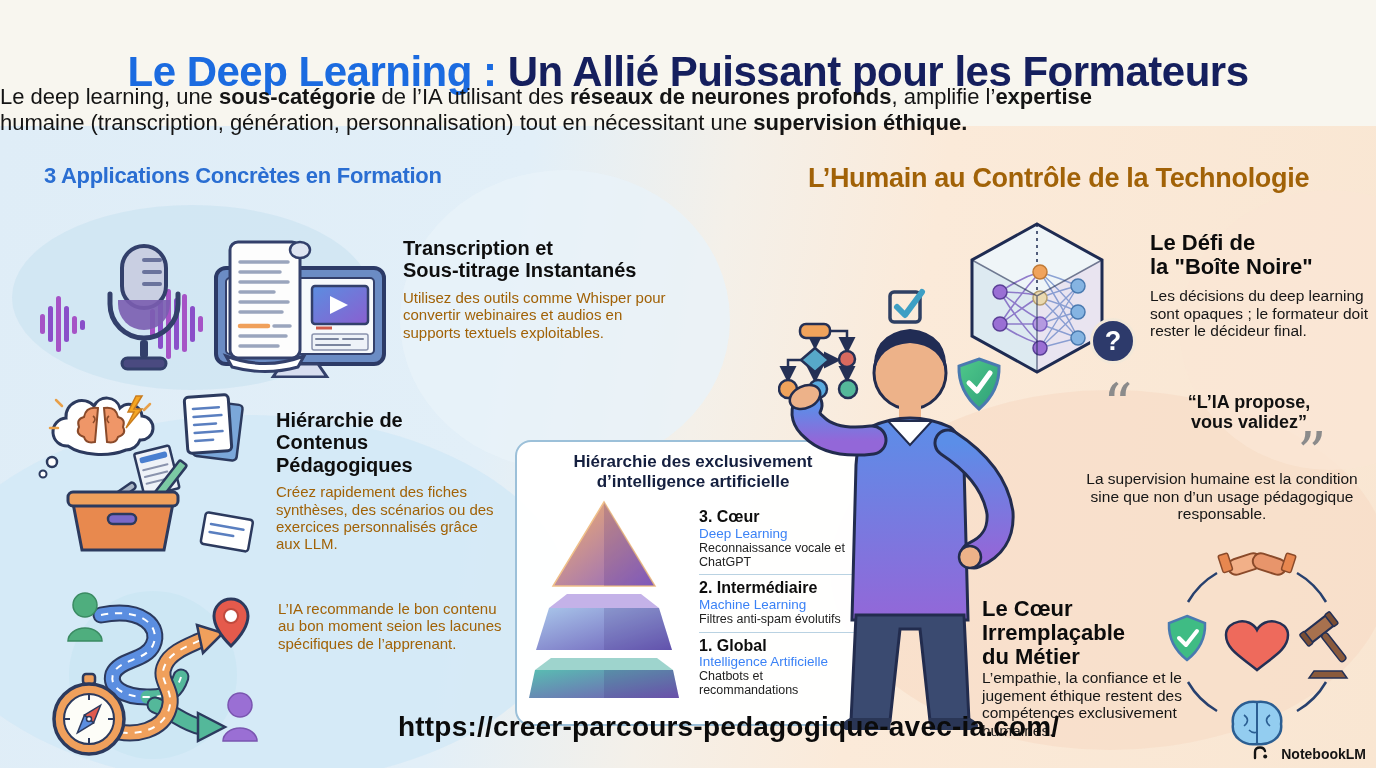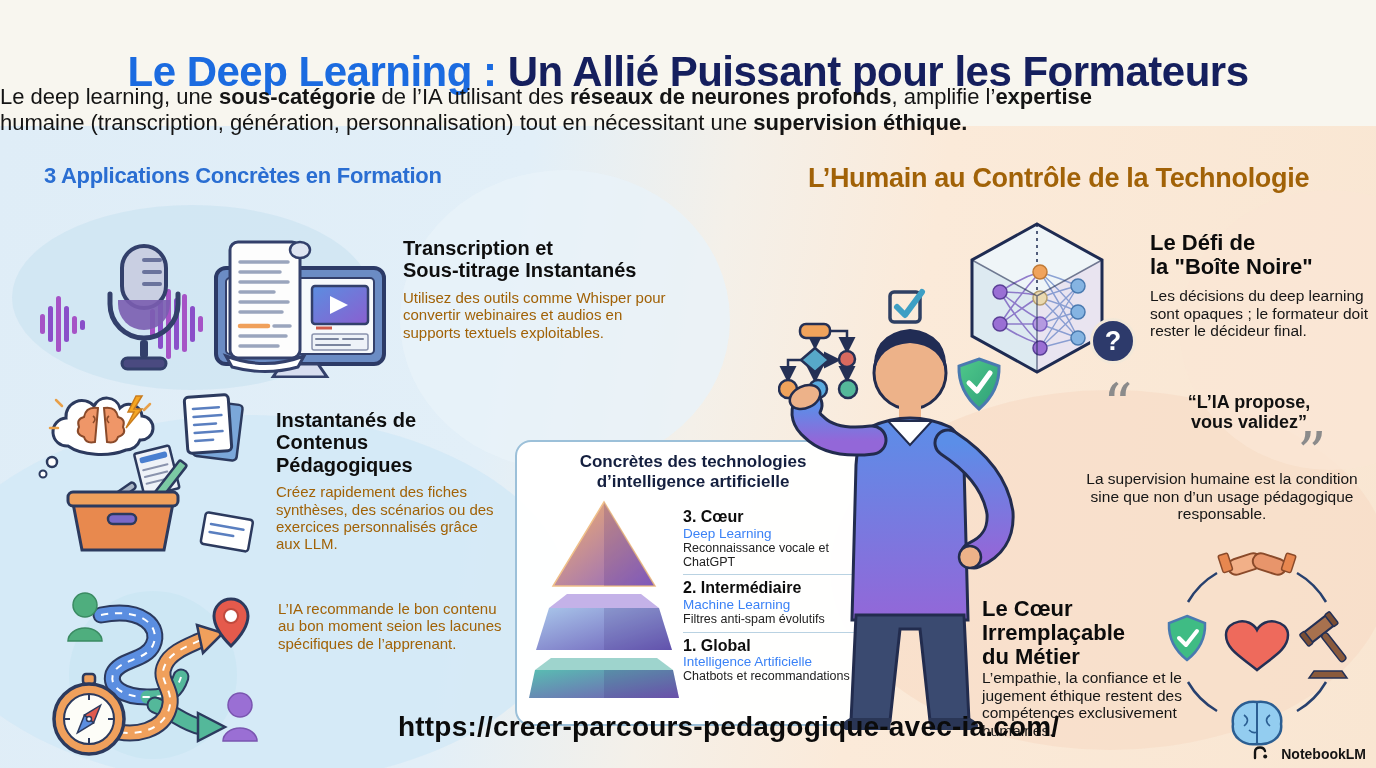--- a/index.html
+++ b/index.html
@@ -38,21 +38,21 @@
   #app2t{left:276px;top:409px;width:228px}
   #app3t{left:278px;top:593px;width:224px}
   #icon-app1{left:38px;top:224px;z-index:2}
   #icon-app2{left:38px;top:390px;z-index:2}
   #icon-app3{left:35px;top:577px;z-index:2}
 
   
   .card{left:515px;top:440px;width:356px;height:286px;background:rgba(255,255,255,.97);
     border:2.5px solid #9cc0d9;border-radius:16px;box-sizing:border-box;padding:10px 12px 8px;z-index:5}
   .card h2{margin:0;text-align:center;font-size:17px;font-weight:800;line-height:1.18;color:#141f3f}
-  .card-body{display:flex;gap:4px;margin-top:6px}
+  .card-body{display:flex;gap:20px;margin-top:6px}
   .levels{flex:1;padding-top:6px}
   .level{padding:4px 0 5px}
   .level+.level{border-top:1.5px solid #b9d2e2}
   .level .rank{font-size:16px;font-weight:800;line-height:1.1;color:#0d0d0d}
   .level .tech{font-size:13.5px;font-weight:400;line-height:1.12;color:#3b82f6}
   .level .ex{font-size:12.5px;line-height:1.1;color:#222;margin-top:1px}
 
   
   #flow{left:778px;top:322px;z-index:6}
   #cbx{left:886px;top:284px;z-index:6}
@@ -229,21 +229,21 @@
       <g stroke="#5a7fc0" stroke-width="2.5" stroke-linecap="round">
             <line x1="7" y1="11" x2="40" y2="11"></line>
             <line x1="7" y1="19" x2="31" y2="19"></line>
           </g>
     </g>
   </g>
 </svg>
 </div>
 
 <div class="abs app-text" id="app2t">
-  <h3 class="preline">Instantanés de
+  <h3 class="preline">Hiérarchie de
 Contenus
 Pédagogiques</h3>
   <p>Créez rapidement des fiches synthèses, des scénarios ou des exercices personnalisés grâce aux LLM.</p>
 </div>
 
 <div class="abs" id="icon-app3">
 <svg width="240" height="188" viewBox="0 0 240 188">
   <circle cx="118" cy="98" r="84" fill="#cde7f4"></circle>
   <g>
     <path d="M66,38 C108,30 126,50 118,68 C111,84 84,82 78,97 C74,110 88,120 112,120 C136,121 142,112 146,100" fill="none" stroke="#2c3a5e" stroke-width="17" stroke-linecap="round"></path>
@@ -287,21 +287,21 @@
     <circle cx="0" cy="0" r="2.5" fill="#ffffff" stroke="#2c3a5e" stroke-width="1.5"></circle>
   </g>
 </svg>
 </div>
 
 <div class="abs app-text" id="app3t">
   <p>L’IA recommande le bon contenu au bon moment seion les lacunes spécifiques de l’apprenant.</p>
 </div>
 
 <div class="abs card">
-  <h2 class="preline">Concrètes des technologies
+  <h2 class="preline">Hiérarchie des exclusivement
 d’intelligence artificielle</h2>
   <div class="card-body">
     <div>
       <svg width="150" height="202" viewBox="0 0 150 202">
         <defs>
           <linearGradient id="gTop" x1="0" y1="0" x2="1" y2="1">
               <stop offset="0" stop-color="#f5b26a"></stop>
               <stop offset="1" stop-color="#8a63c9"></stop>
             </linearGradient>
           <linearGradient id="gMid" x1="0" y1="0" x2="1" y2="1">

